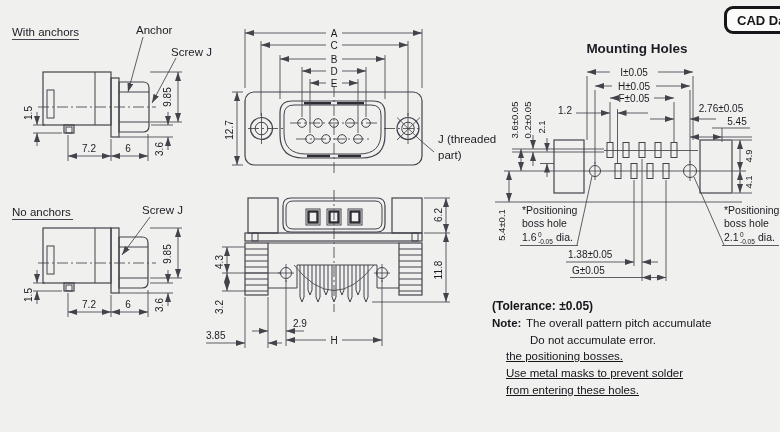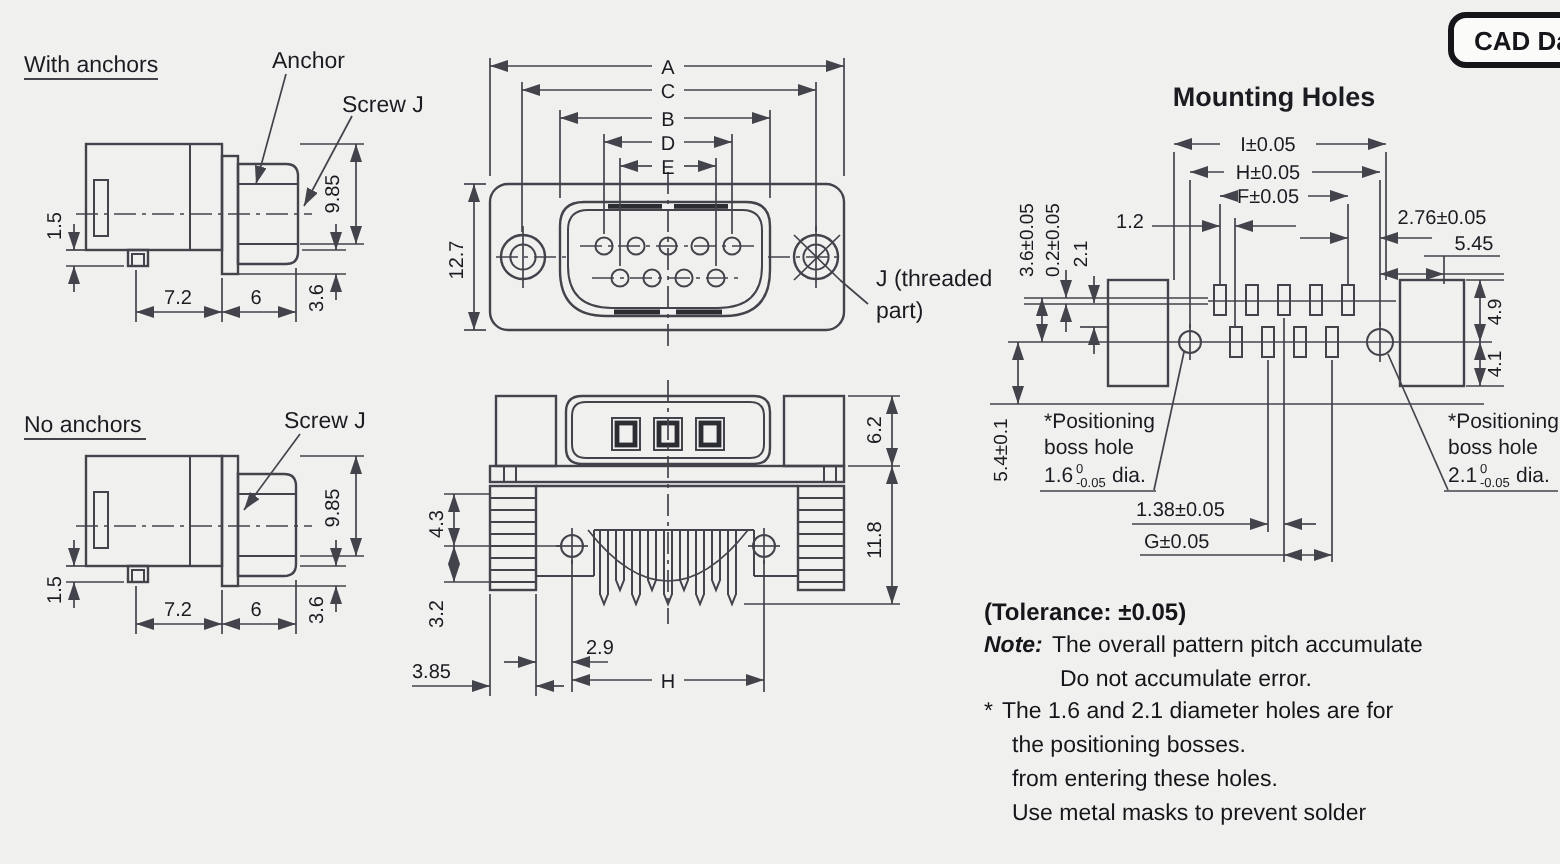--- a/index.html
+++ b/index.html
@@ -19,23 +19,23 @@
   .mid  { text-anchor:middle; }
   .rot  { text-anchor:middle; dominant-baseline:central; }
   .bold { font-weight:bold; }
   .badge { position:absolute; left:691px; top:6px; width:80px; height:22px;
            border:3px solid #15151a; border-radius:9px; background:#fbfbfa;
            display:flex; align-items:center; justify-content:center;
            font-size:13px; font-weight:bold; color:#15151a;margin-left:33px; }
   .notes { position:absolute; left:492px; top:282px; width:288px;
            font-size:11.5px; color:#15151a; line-height:16.8px;margin-top:16px; }
   .notes .ttl { font-weight:bold; font-size:12px; }
-  .notes .b { font-weight:bold;font-style:italic; }
+  .notes .b { font-weight:bold; }
   .n-ind { margin-left:38px; }
-  .s-ind { margin-left:14px; }
+  .s-ind { margin-left:14px;text-decoration:underline; }
   .star-row .st { display:inline-block; width:9px; }
   .note-row .b { display:inline-block; width:34px; }
 </style>
 </head>
 <body>
 
 <svg width="780" height="432" viewBox="0 0 780 432">
   <defs>
     <marker id="ah" orient="auto-start-reverse" markerWidth="10" markerHeight="8" refX="9" refY="3" markerUnits="userSpaceOnUse">
       <path d="M0,0 L9,3 L0,6 Z" fill="#43434c"></path>
@@ -387,17 +387,16 @@
     </g>
   </g>
 </svg>
 
 <div class="badge">CAD Data</div>
 
 <div class="notes">
   <div class="ttl">(Tolerance: ±0.05)</div>
   <div class="note-row"><span class="b">Note:</span><span>The overall pattern pitch accumulate</span></div>
   <div class="n-ind">Do not accumulate error.</div>
-  <div class="star-row"><span class="st">*</span><span>The 1.6 and 2.1 diameter holes are for</span></div>
   <div class="s-ind">the positioning bosses.</div>
+  <div class="s-ind">Use metal masks to prevent solder</div>
   <div class="s-ind">from entering these holes.</div>
-  <div class="s-ind">Use metal masks to prevent solder</div>
 </div>
 
 </body></html>

